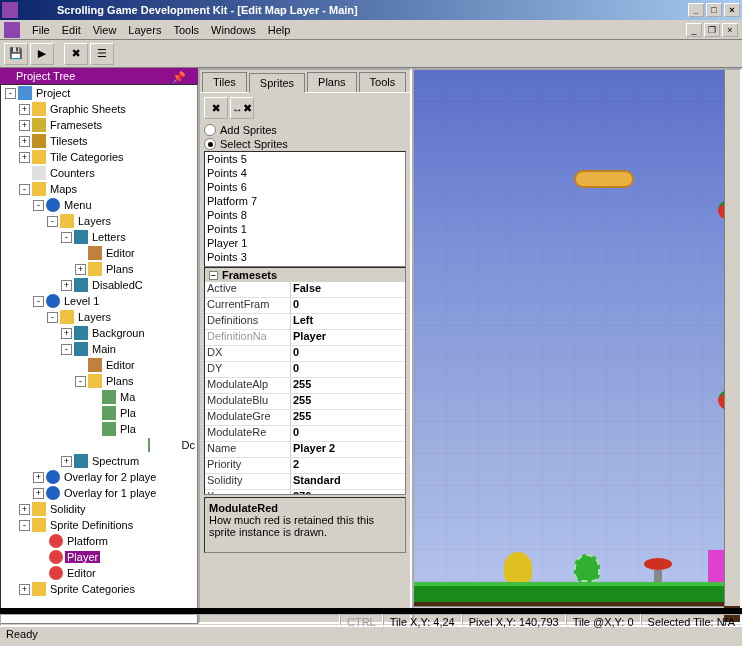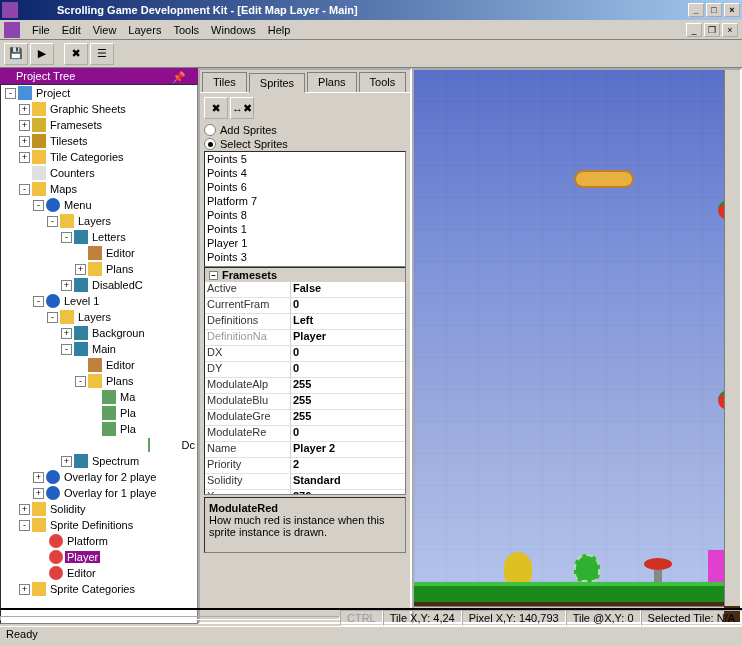--- a/index.html
+++ b/index.html
@@ -58,21 +58,21 @@
 .tomato { width: 20px; height: 20px; background: #e03020; border-radius: 50%; border-top: 4px solid #2a8a2a; }
 .player { width: 28px; height: 30px; background: #e0c020; border-radius: 50% 50% 20% 20%; }
 .alien { width: 26px; height: 28px; background: #30b030; border-radius: 50% 50% 30% 30%; border: 2px dashed rgba(255,255,255,0.6); }
 .bumper { width: 28px; height: 24px; }
 .bumper::before { content:''; display:block; width:28px; height:12px; background:#d03020; border-radius:50%; }
 .bumper::after { content:''; display:block; width:8px; height:12px; background:#888; margin:0 auto; }
 .pinkblock { width:32px; height:32px; background:#e040d0; }
 .vscroll { position: absolute; right: 0; top: 0; bottom: 16px; width: 16px; background: #d4d0c8; border-left: 1px solid #808080; }
 .hscroll { position: absolute; left: 0; right: 16px; bottom: 0; height: 16px; background: #d4d0c8; border-top: 1px solid #808080; }
 .statusbar { position: absolute; bottom: 0; left: 0; right: 0; height: 38px; }
-.status1 { height: 18px; display: flex; border-top: 2px solid #000000; align-items: center; }
+.status1 { height: 18px; display: flex; border-top: 6px solid #000000; }
 .status1 .cell { border: 1px inset #fff; padding: 1px 6px; }
 .status2 { height: 18px; border-top: 1px solid #fff; padding: 1px 6px; }
 </style>
 </head>
 <body>
 
 <div class="titlebar">
   <div class="icon"></div>
   <div class="title">Scrolling Game Development Kit - [Edit Map Layer - Main]</div>
   <div class="winbtns">
@@ -369,21 +369,21 @@
               <div class="v">Standard</div>
             </div>
             <div class="pgrow">
               <div class="k">X</div>
               <div class="v">276</div>
             </div>
           </div>
       </div>
       <div class="desc">
         <div class="dt">ModulateRed</div>
-        <div>How much red is instance when this sprite instance is drawn.</div>
+        <div>How much red is retained this this sprite instance is drawn.</div>
       </div>
     </div>
   </div>
 
   <div class="canvas">
     <div class="blocks"></div>
     <div class="sprite bread" style="top:100px;left:160px"></div>
     <div class="sprite tomato" style="top:130px;right:2px"></div>
     <div class="sprite tomato" style="top:320px;right:2px"></div>
     <div class="sprite pinkblock" style="bottom:40px;right:0"></div>

